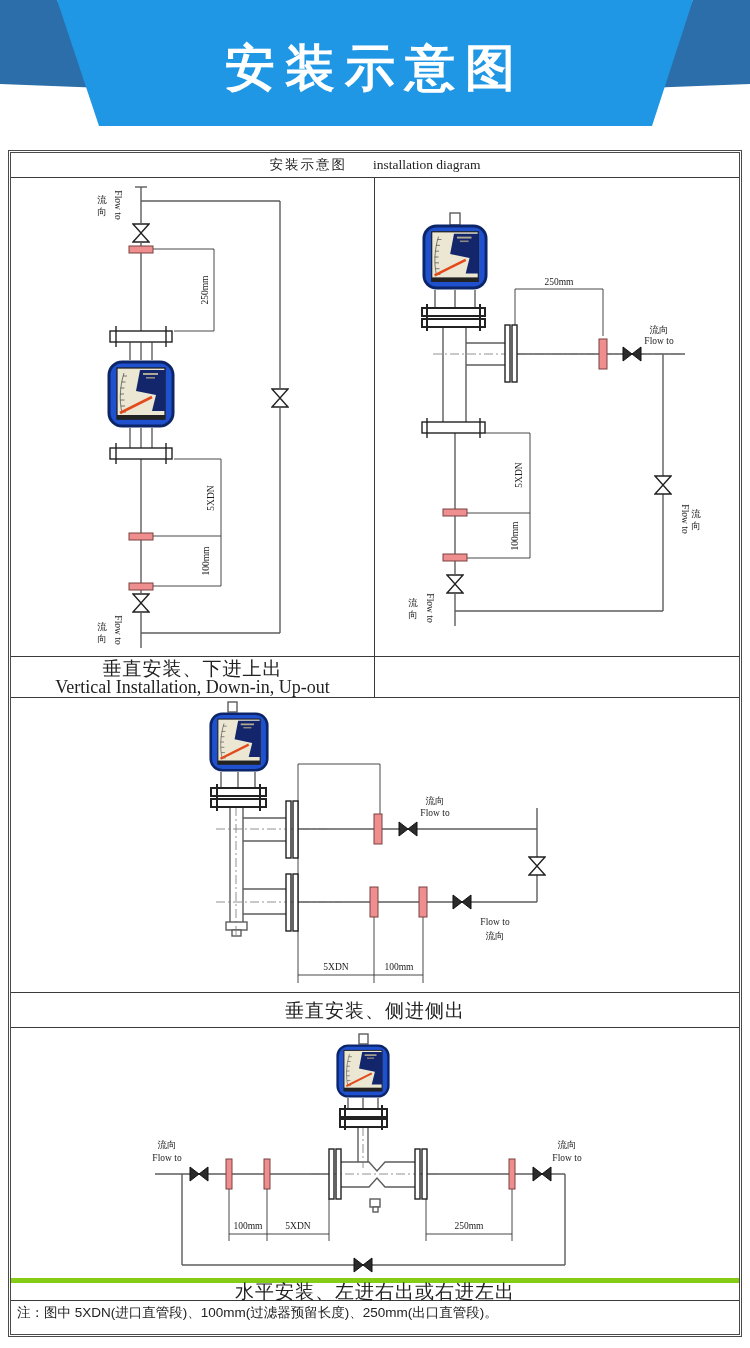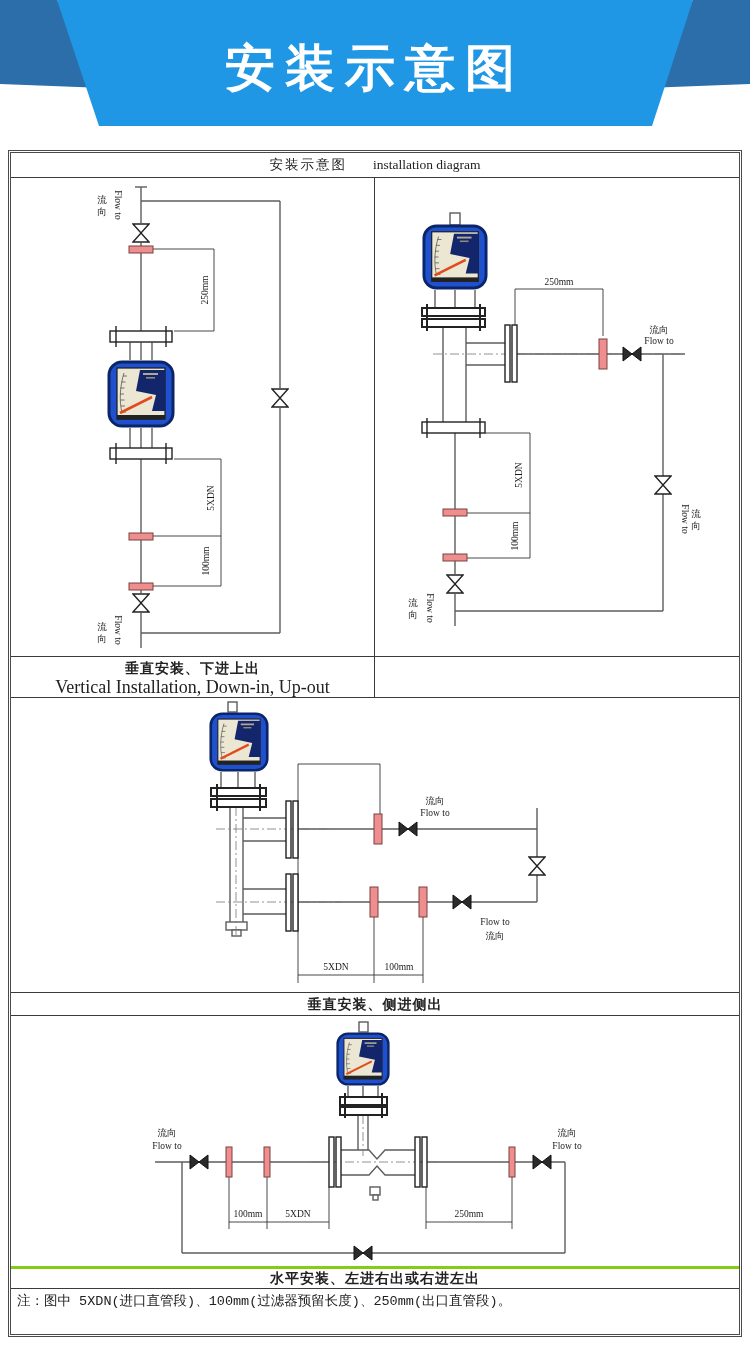--- a/index.html
+++ b/index.html
@@ -20,30 +20,30 @@
   .row-title{height:25px;border-bottom:1px solid #3a3a3a;display:flex;align-items:center;
     justify-content:center;gap:26px;font-size:13.5px;font-family:"Liberation Serif",serif;}
   .row-title .zh{letter-spacing:2px;}
   .row-a{height:478px;display:flex;}
   .cell-l{width:364px;box-sizing:border-box;border-right:1px solid #3a3a3a;}
   .cell-r{width:363px;}
   .row-capA{height:42px;border-top:1px solid #3a3a3a;border-bottom:1px solid #3a3a3a;display:flex;}
   .capA-cell{box-sizing:border-box;text-align:center;padding-top:2px;}
   .capA-l{width:364px;border-right:1px solid #3a3a3a;}
   .capA-r{width:363px;}
-  .cap-zh{font-size:14px;font-weight:700;letter-spacing:1px;line-height:19px;}
+  .cap-zh{font-size:19px;font-weight:400;letter-spacing:1px;line-height:19px;}
   .cap-en{font-size:18px;font-family:Liberation Serif, serif;line-height:18px;}
   .row-b{height:294px;}
-  .row-capB{height:24px;border-top:1px solid #3a3a3a;border-bottom:1px solid #3a3a3a;
+  .row-capB{height:36px;border-top:1px solid #3a3a3a;border-bottom:1px solid #3a3a3a;
     display:flex;align-items:center;justify-content:center;gap:24px;}
   .row-c{height:250px;}
-  .row-capC{height:23px;border-top:3px solid #84cc16;border-bottom:1px solid #3a3a3a;
+  .row-capC{height:23px;border-top:5px solid #84cc16;border-bottom:1px solid #3a3a3a;
     display:flex;align-items:center;justify-content:center;gap:14px;}
   .row-note{height:45px;padding:3px 6px;box-sizing:border-box;font-size:13.5px;
-    font-family:Liberation Mono, monospace;}
+    font-family:Liberation Sans, sans-serif;}
   svg{display:block;}
   text{font-family:"Liberation Serif",serif;fill:#1c1c1c;}
 </style>
 </head>
 <body>
 
 <svg width="0" height="0" style="position:absolute">
   <defs>
     <symbol id="meter" viewBox="0 0 68 68">
       <rect x="2" y="2" width="64" height="64" rx="13" fill="#1f51cf" stroke="#0b2568" stroke-width="3"></rect>

